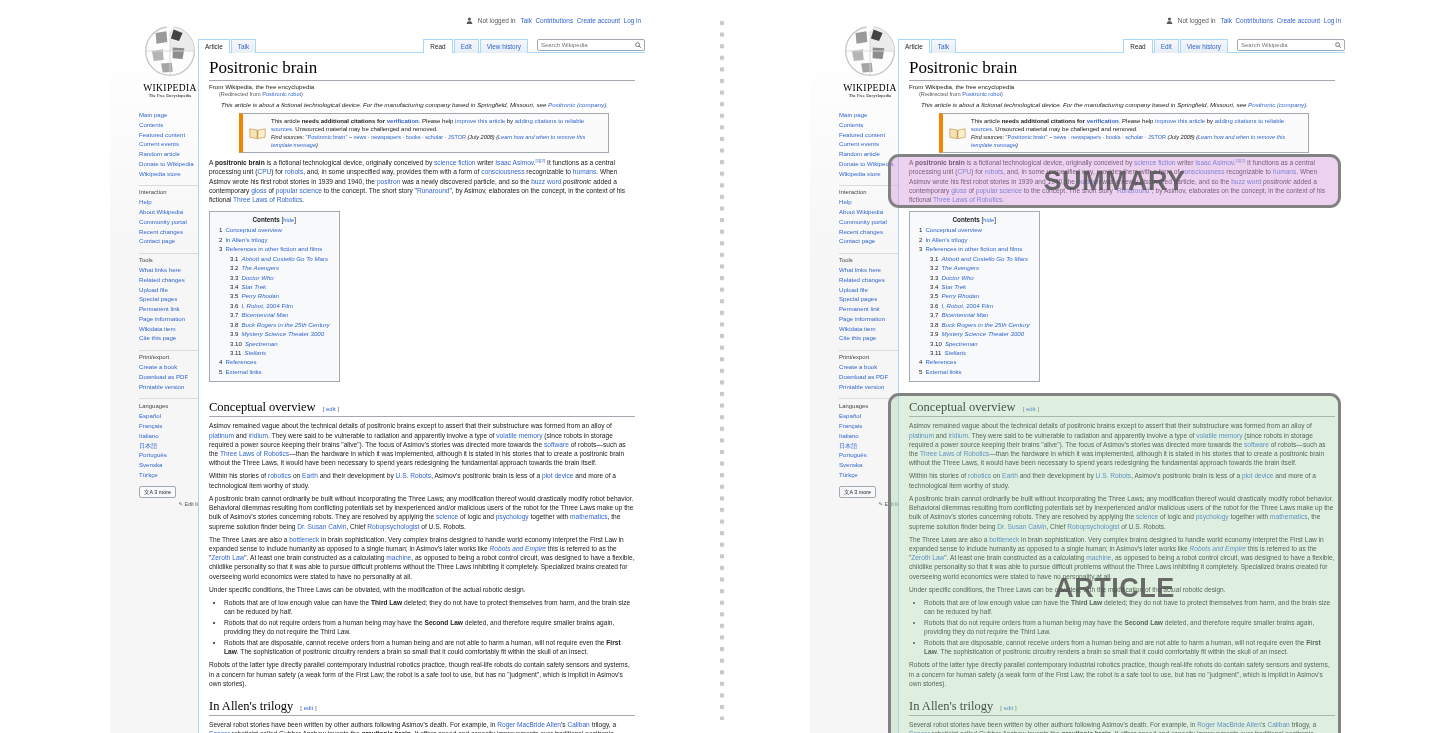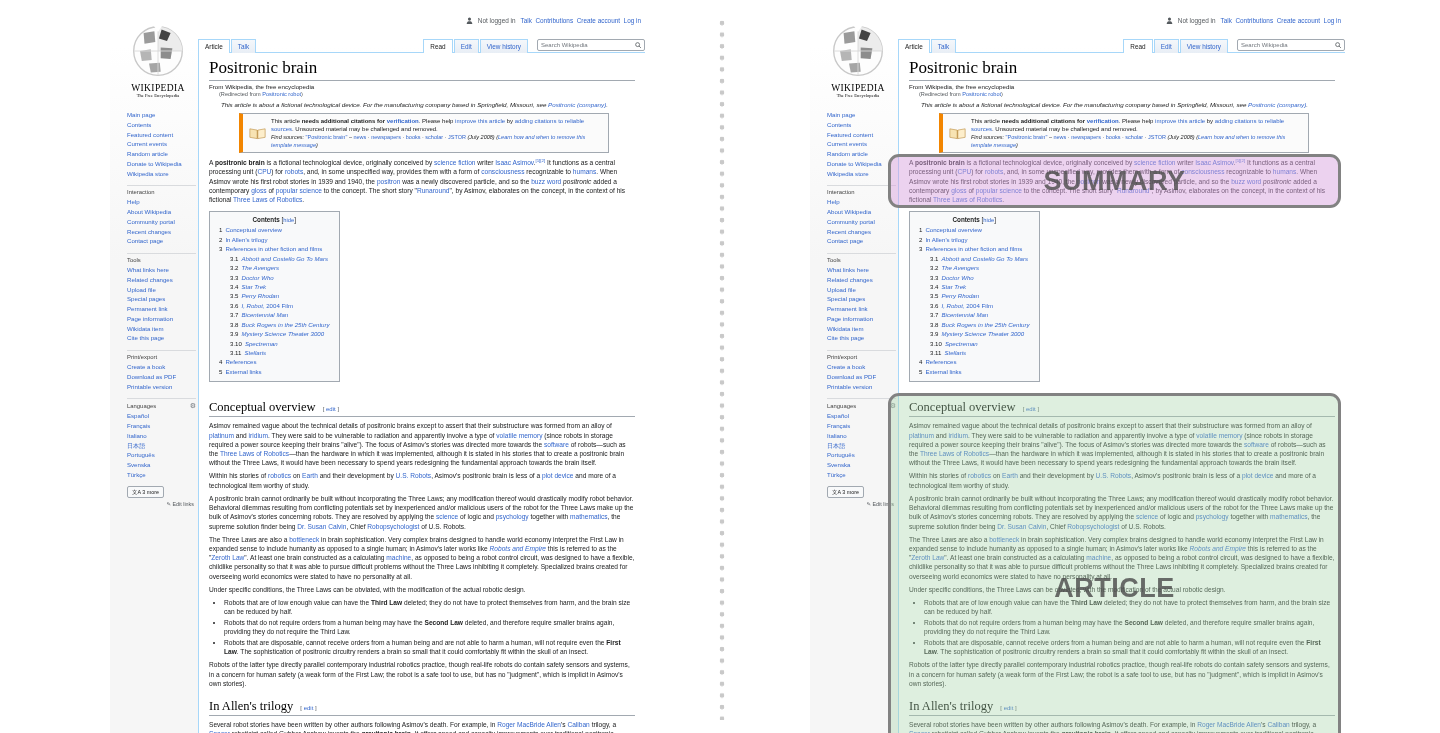--- a/index.html
+++ b/index.html
@@ -11,21 +11,21 @@
   #panel-left  { left:110px; }
   #panel-right { left:810px; }
 
   
   .topbar { position:absolute; top:17px; right:4px; font-size:6.4px; color:#54595d;
             display:flex; align-items:center; gap:5px; z-index:6; white-space:nowrap; }
   .topbar .plink { color:#3366cc; cursor:pointer; }
   .pn-icon svg { width:7px; height:7px; vertical-align:-1px; }
 
   
-  .side { position:absolute; left:4px; top:24px; width:88px; }
+  .side { position:absolute; left:16px; top:24px; width:88px; }
   .logo { text-align:center; }
   .logo svg { width:54px; height:54px; }
   .logo-word { font-family:"Liberation Serif", serif; font-size:9.5px; letter-spacing:.4px; color:#000; margin-top:1px; }
   .logo-tag  { font-family:"Liberation Serif", serif; font-size:4.6px; color:#000; }
   .nav { padding:9px 6px 0 13px; }
   .nav-section { margin-bottom:7px; padding-top:3px; }
   .nav-section + .nav-section { border-top:1px solid #d9dbde; }
   .nav-heading { font-size:5.9px; color:#444; margin-bottom:2px; display:flex; justify-content:space-between; align-items:center; }
   .gear { font-size:7px; color:#72777d; line-height:1; cursor:pointer; }
   .nav-item { font-size:6.1px; color:#3366cc; line-height:1.6; cursor:pointer; white-space:nowrap; }

